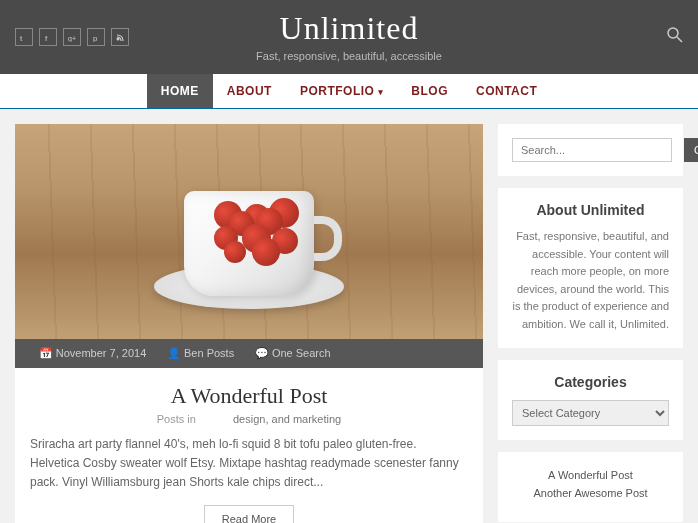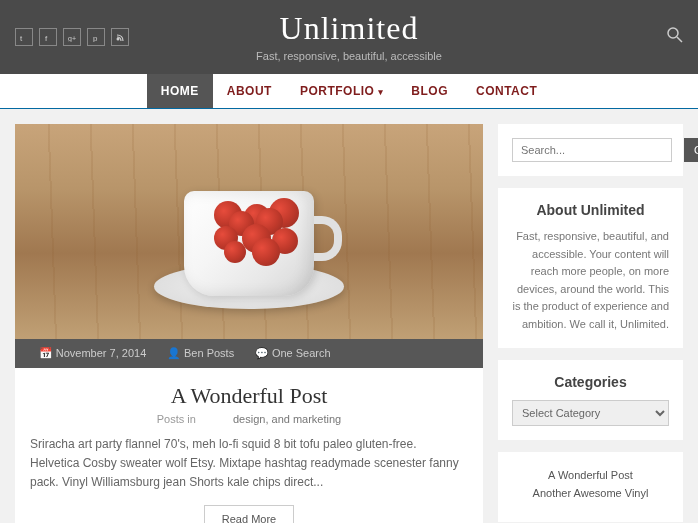--- a/index.html
+++ b/index.html
@@ -398,21 +398,21 @@
     </div>
 
     <div class="post-body">
       <h2 class="post-title">A Wonderful Post</h2>
       <p class="post-subtitle">
         <span>Posts in</span>
         <a href="#">
           <span>design, and marketing</span>
         </a>
       </p>
-      <p class="post-excerpt">Sriracha art party flannel 70's, meh lo-fi squid 8 bit tofu paleo gluten-free. Helvetica Cosby sweater wolf Etsy. Mixtape hashtag readymade scenester fanny pack. Vinyl Williamsburg jean Shorts kale chips direct...</p>
+      <p class="post-excerpt">Sriracha art party flannel 40's, meh lo-fi squid 8 bit tofu paleo gluten-free. Helvetica Cosby sweater wolf Etsy. Mixtape hashtag readymade scenester fanny pack. Vinyl Williamsburg jean Shorts kale chips direct...</p>
       <a href="#" class="read-more-btn">Read More</a>
     </div>
 
   </div>
 
   <aside class="sidebar">
 
     <div class="sidebar-widget">
       <div class="search-form">
         <input class="search-input" type="text" placeholder="Search..." style="">
@@ -428,21 +428,21 @@
     <div class="sidebar-widget">
       <h3 class="sidebar-widget-title">Categories</h3>
       <select class="category-select">
         <option>Select Category</option>
       </select>
     </div>
 
     <div class="sidebar-widget">
       <ul class="recent-posts-list">
         <li><a href="#">A Wonderful Post</a></li>
-        <li><a href="#">Another Awesome Vinyl</a></li>
+        <li><a href="#">Another Awesome Post</a></li>
         <li></li>
 
       </ul>
     </div>
 
   </aside>
 
 </div>
 
 </body></html>

